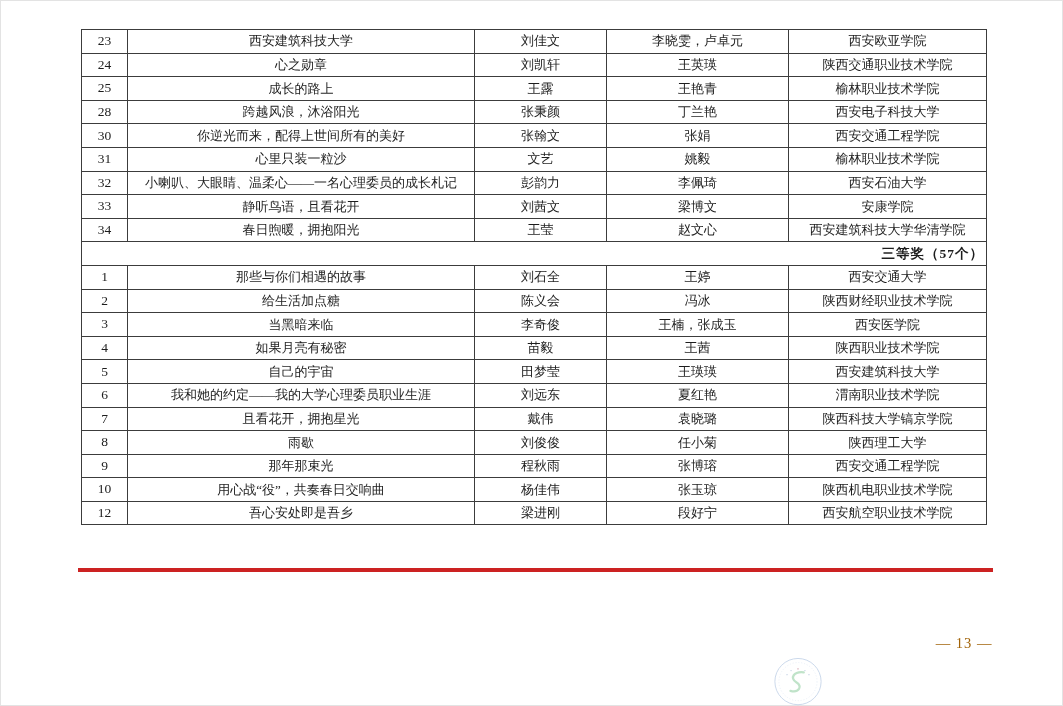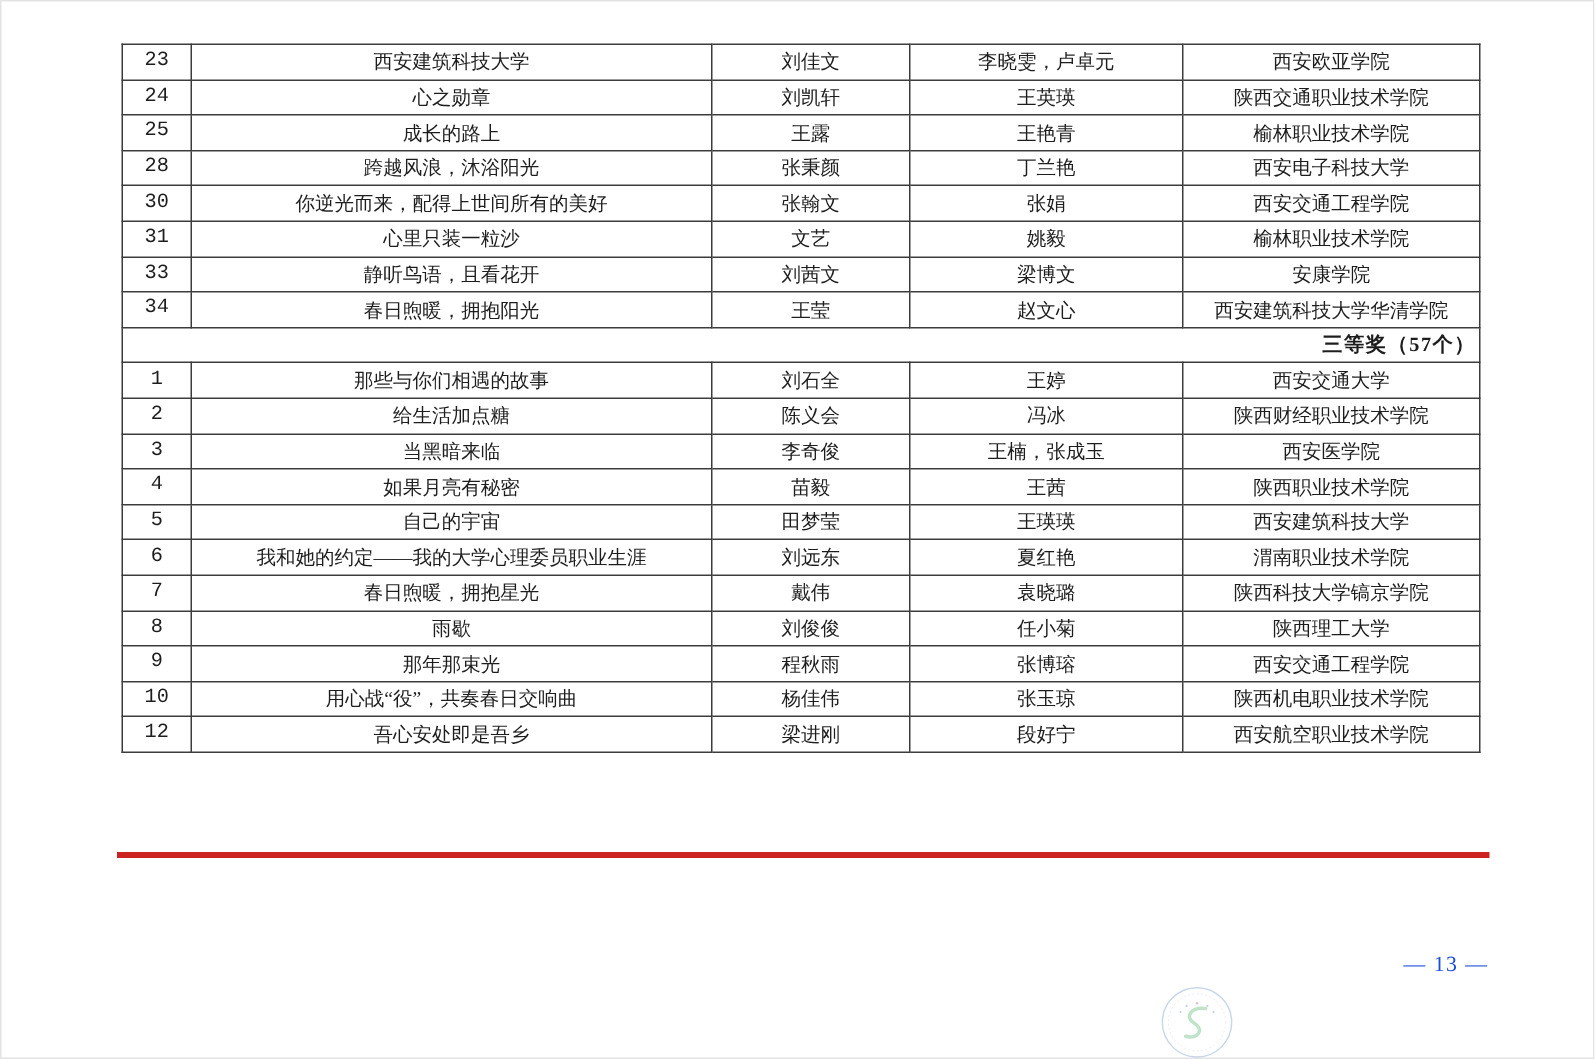--- a/index.html
+++ b/index.html
@@ -35,21 +35,21 @@
     text-align: center;
     vertical-align: middle;
     font-size: 13px;
     color: #1d1d1d;
     line-height: 1.05;
     padding: 0 2px;
     overflow: hidden;
     white-space: nowrap;
   }
   table.awards td.num {
-    font-family: Liberation Mono, monospace;
+    font-family: Liberation Serif, serif;
     font-size: 13.5px;
   }
   table.awards td.section {
     font-weight: bold;
     font-size: 13.5px;
     letter-spacing: 1px;
     text-align: right;
   }
   .red-underline {
     position: absolute;
@@ -60,21 +60,21 @@
     background: #cc2222;
     z-index: 5;
   }
   .page-number {
     position: absolute;
     left: 898px;
     top: 634px;
     width: 130px;
     text-align: center;
     font-size: 14.5px;
-    color: #1d4ed8;
+    color: #a16207;
     font-family: "Liberation Serif", serif;
     letter-spacing: 1px;
   }
   .seal {
     position: absolute;
     left: 752px;
     top: 654px;
     width: 90px;
     height: 52px;
     opacity: 0.55;
@@ -130,20 +130,27 @@
           <td>西安交通工程学院</td>
         </tr>
         <tr>
           <td class="num">31</td>
           <td>心里只装一粒沙</td>
           <td>文艺</td>
           <td>姚毅</td>
           <td>榆林职业技术学院</td>
         </tr>
         <tr>
+          <td class="num">32</td>
+          <td>小喇叭、大眼睛、温柔心——一名心理委员的成长札记</td>
+          <td>彭韵力</td>
+          <td>李佩琦</td>
+          <td>西安石油大学</td>
+        </tr>
+        <tr>
           <td class="num">33</td>
           <td>静听鸟语，且看花开</td>
           <td>刘茜文</td>
           <td>梁博文</td>
           <td>安康学院</td>
         </tr>
         <tr>
           <td class="num">34</td>
           <td>春日煦暖，拥抱阳光</td>
           <td>王莹</td>
@@ -190,21 +197,21 @@
         </tr>
         <tr>
           <td class="num">6</td>
           <td>我和她的约定——我的大学心理委员职业生涯</td>
           <td>刘远东</td>
           <td>夏红艳</td>
           <td>渭南职业技术学院</td>
         </tr>
         <tr>
           <td class="num">7</td>
-          <td>春日煦暖，拥抱星光</td>
+          <td>且看花开，拥抱星光</td>
           <td>戴伟</td>
           <td>袁晓璐</td>
           <td>陕西科技大学镐京学院</td>
         </tr>
         <tr>
           <td class="num">8</td>
           <td>雨歇</td>
           <td>刘俊俊</td>
           <td>任小菊</td>
           <td>陕西理工大学</td>

